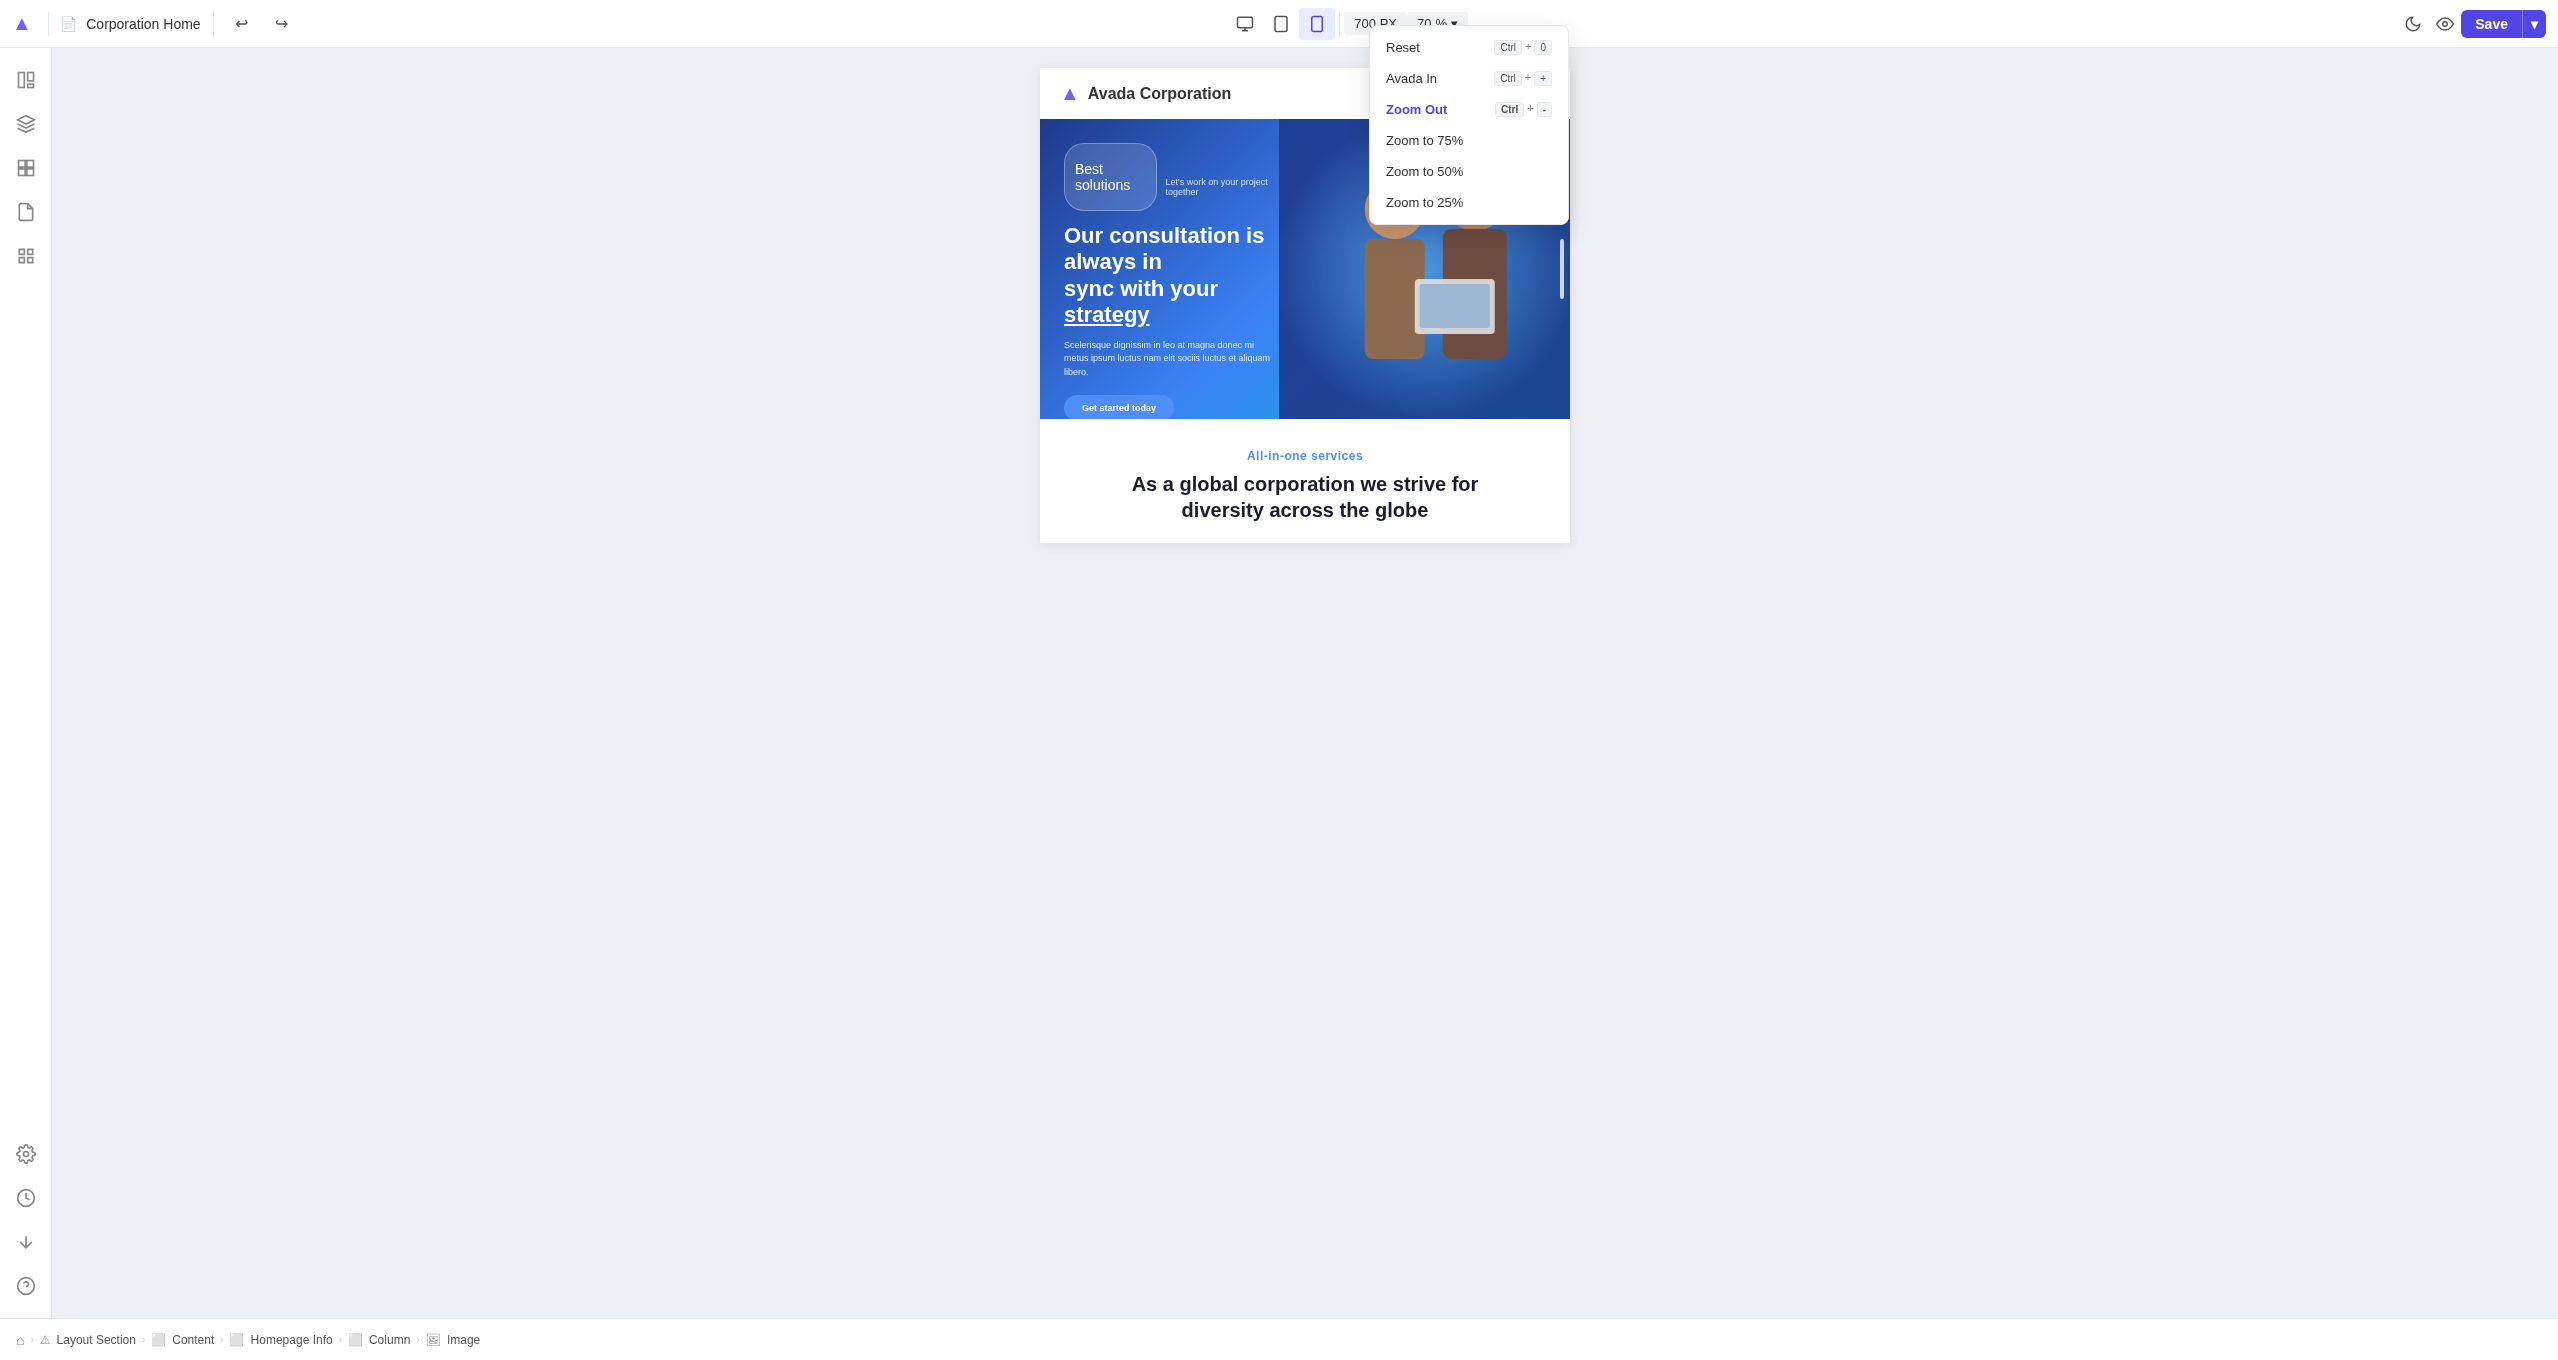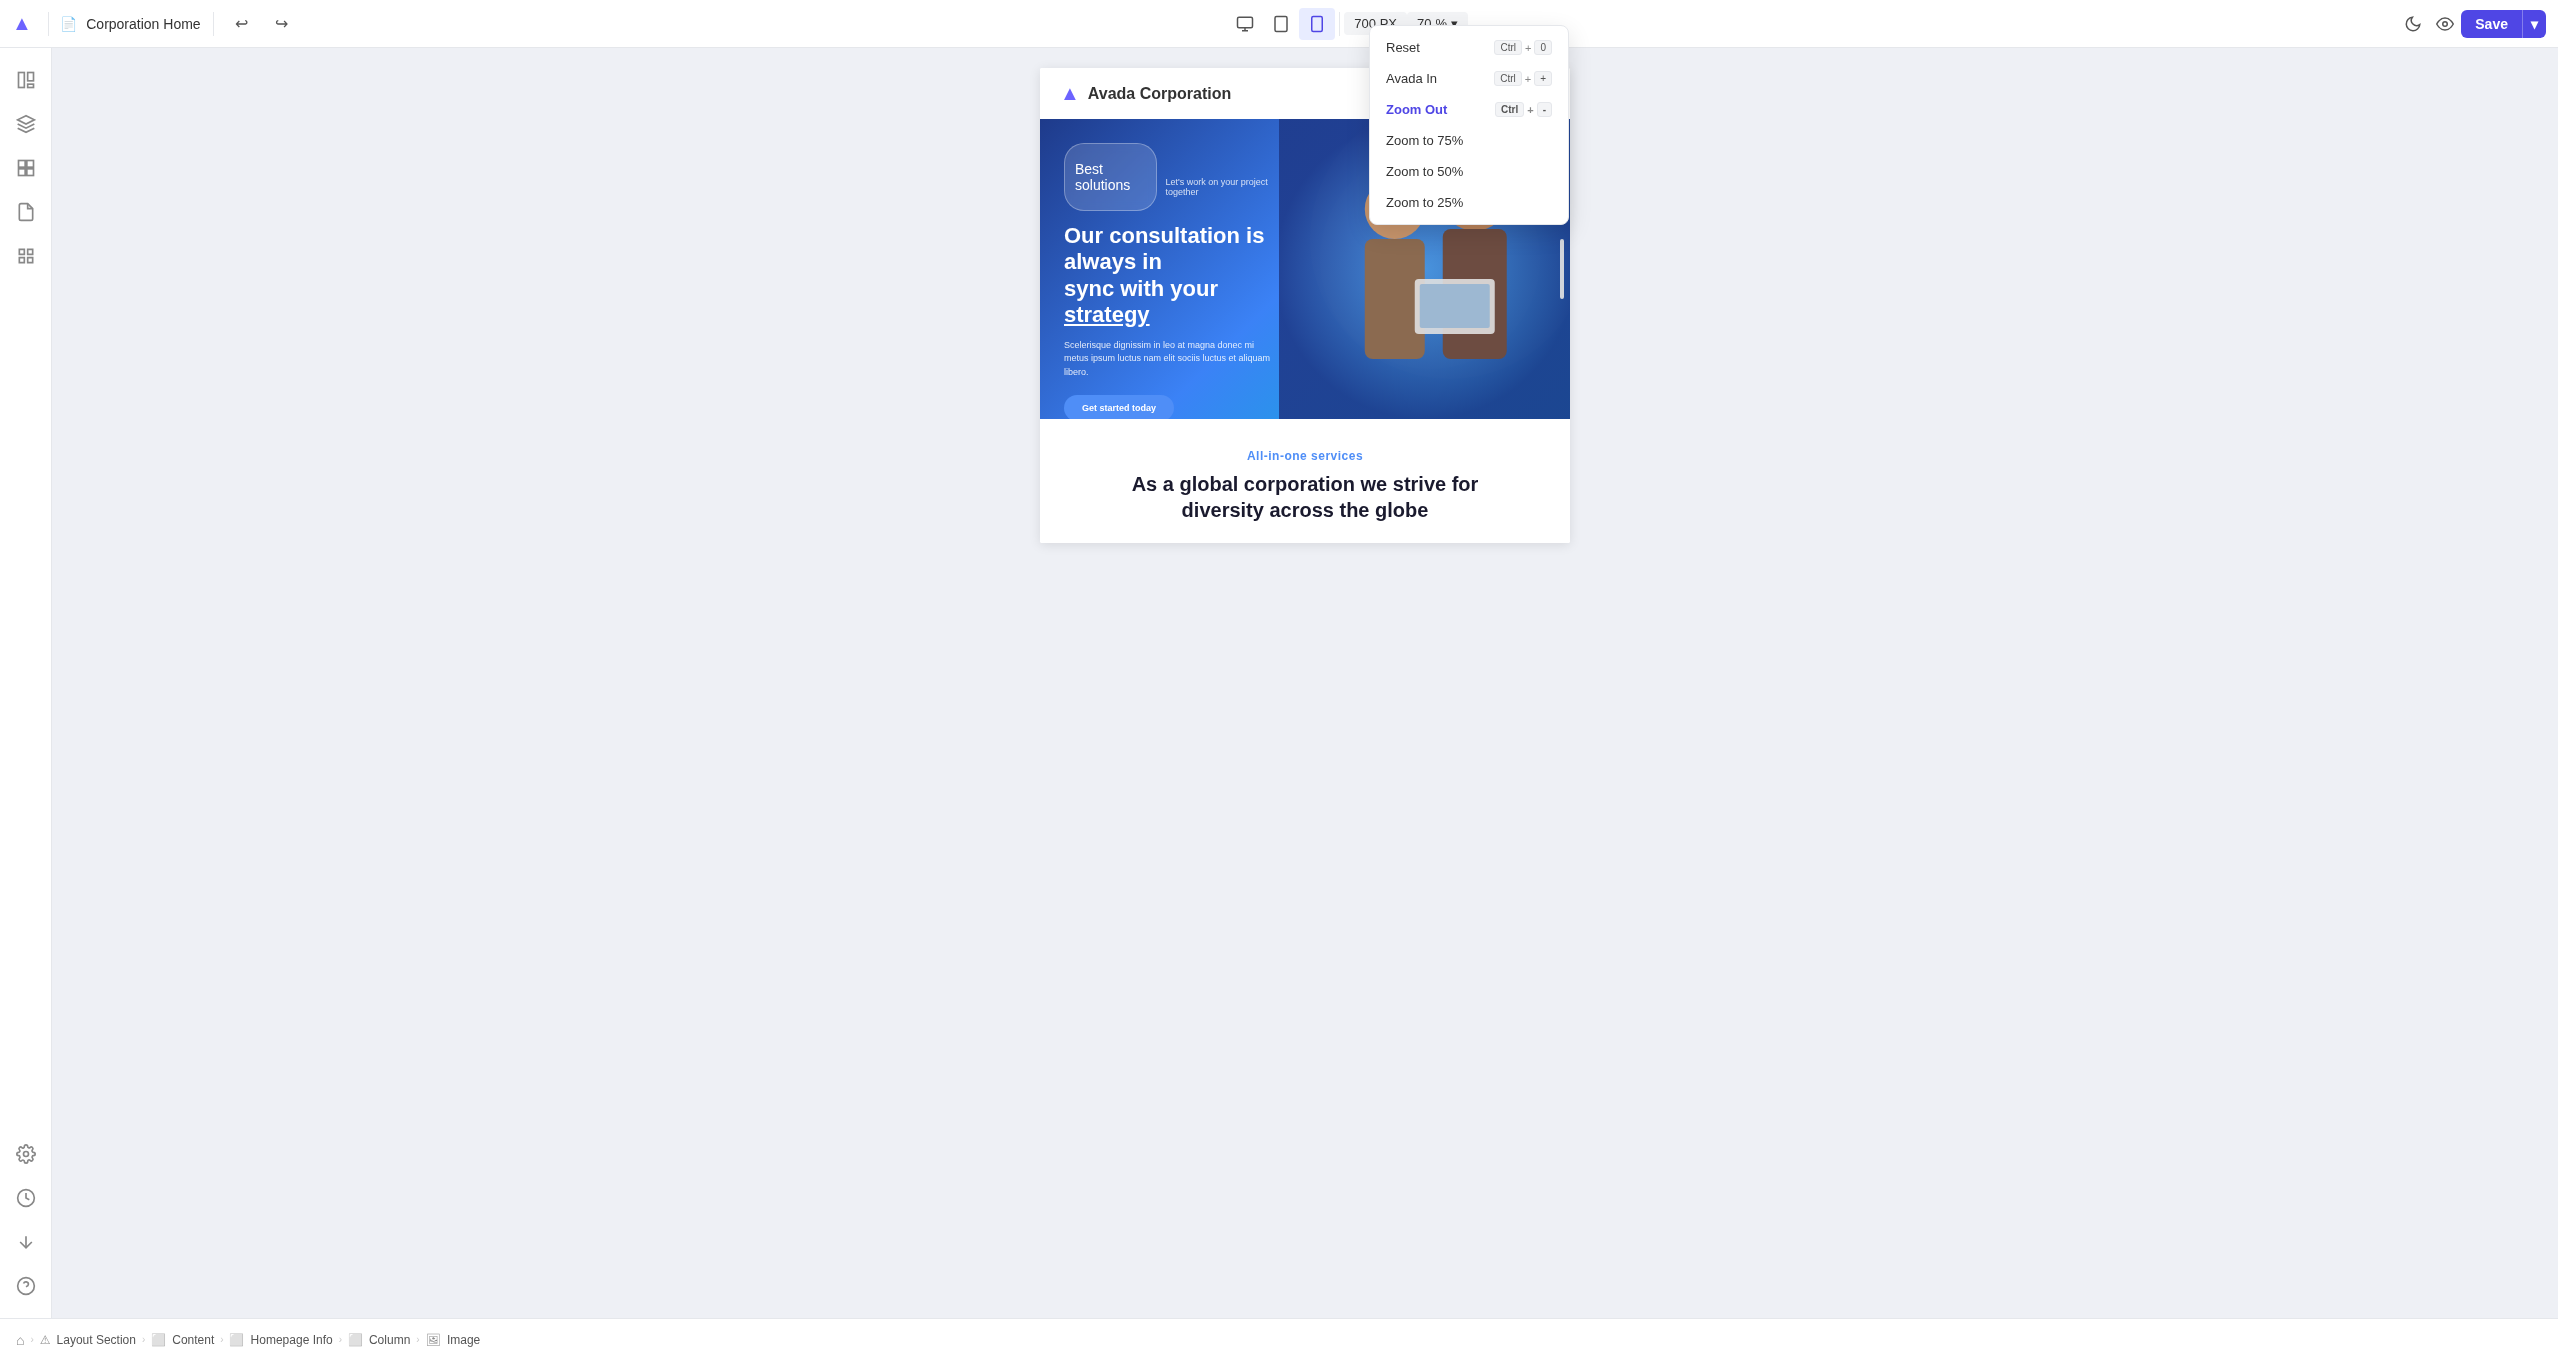--- a/index.html
+++ b/index.html
@@ -223,21 +223,21 @@
       width: 200px;
       z-index: 1000;
       padding: 6px 0;
     }
     .zoom-dd-item {
       display: flex; align-items: center; justify-content: space-between;
       padding: 8px 16px; font-size: 13px; color: #333; cursor: pointer;
     }
     .zoom-dd-item.active { color: #4f46e5; font-weight: 600; }
     .zoom-kbd {
-      display: flex; align-items: center; gap: 3px; font-size: 11px; color: #888;
+      display: flex; gap: 3px; font-size: 11px; color: #888;
     }
     .kbd {
       background: #f3f4f6; border: 1px solid #e5e7eb; border-radius: 3px;
       padding: 1px 5px; font-size: 10px; color: #555;
     }
 
     
     .canvas-scroll-wrapper {
       display: flex;
       align-items: flex-start;

